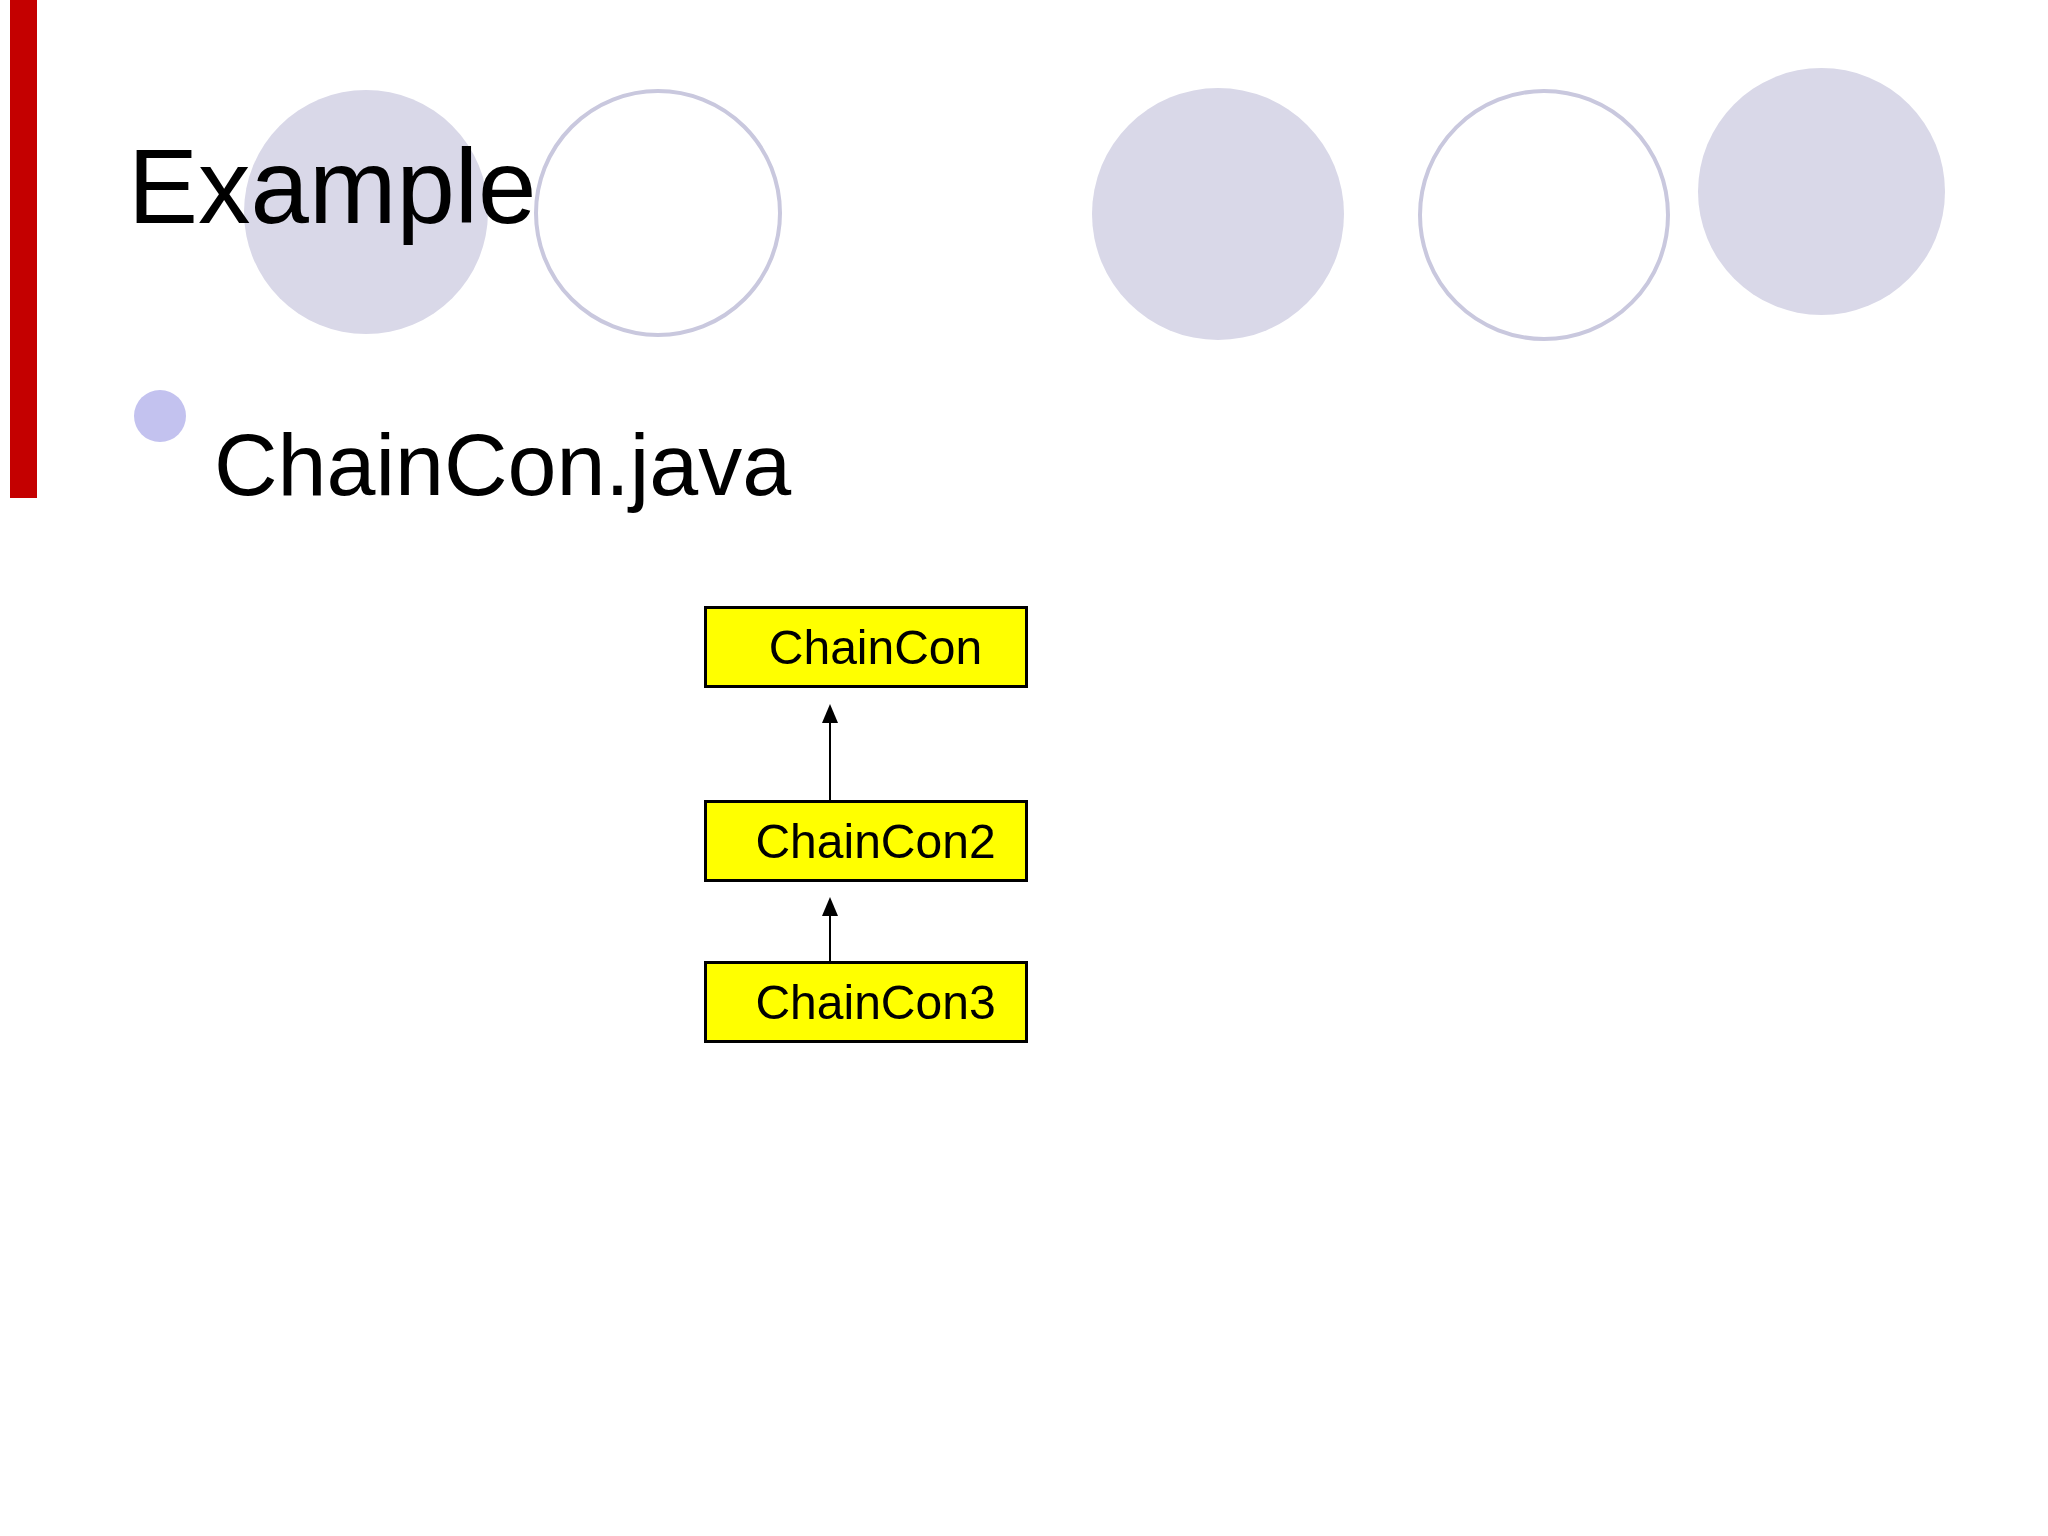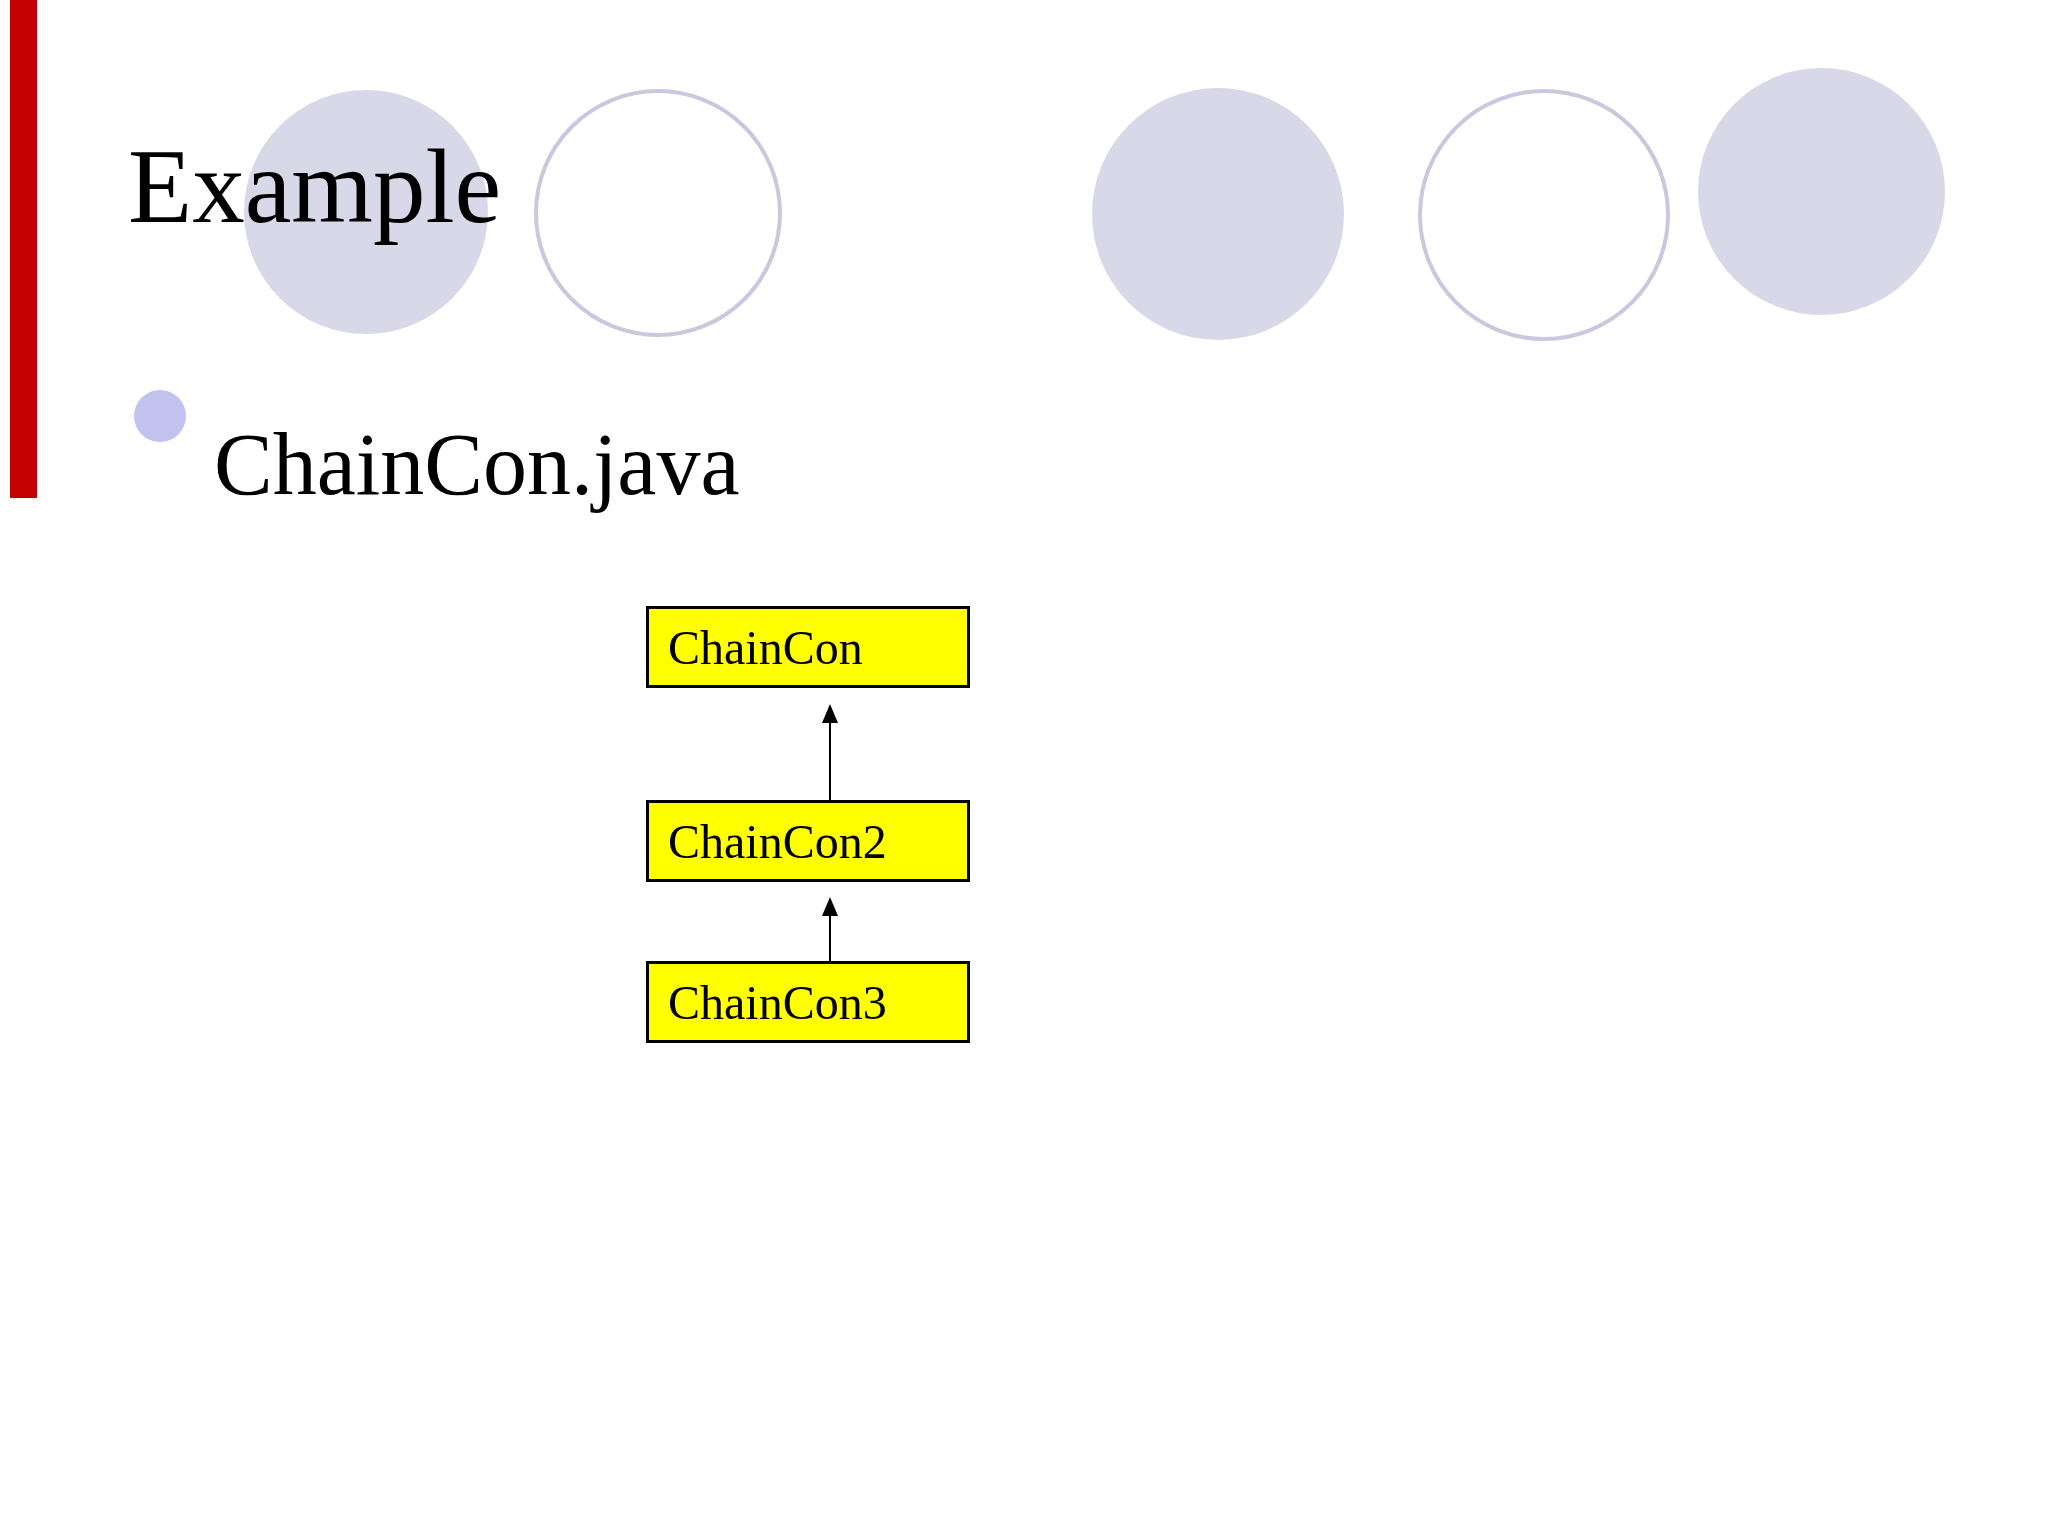--- a/index.html
+++ b/index.html
@@ -8,21 +8,20 @@
     font-family: "Liberation Sans", "DejaVu Sans", sans-serif;
     background: #ffffff;
     position: relative;
     overflow: hidden;
   }
   .slide {
     position: absolute;
     left: 0; top: 0;
     width: 2048px; height: 1168px;
     background: var(--background, #ffffff);
-    font-family: Liberation Serif, serif;
   }
 
   
   .accent-bar {
     position: absolute;
     left: 10px; top: 0;
     width: 27px; height: 498px;
     background: var(--accent-bar, #c40000);
   }
 
@@ -65,30 +64,31 @@
     font-size: 88px;
     line-height: 1.2;
     color: var(--text, #000000);
     white-space: nowrap;
     margin-top: 40px;
   }
 
   
   .class-box {
     position: absolute;
-    left: 646px;
+    left: 704px;
     width: 324px; height: 82px;
     background: var(--box-fill, #ffff00);
     border: 3px solid var(--box-border, #000000);
     display: flex;
     align-items: center;
     padding-left: 19px;
     font-size: 48px;
     color: var(--text, #000000);
     white-space: nowrap;
+    justify-content: center;
   }
   .box1 { top: 606px; }
   .box2 { top: 800px; }
   .box3 { top: 961px; }
 
   
   .arrow-line {
     position: absolute;
     left: 829px;
     width: 2px;

